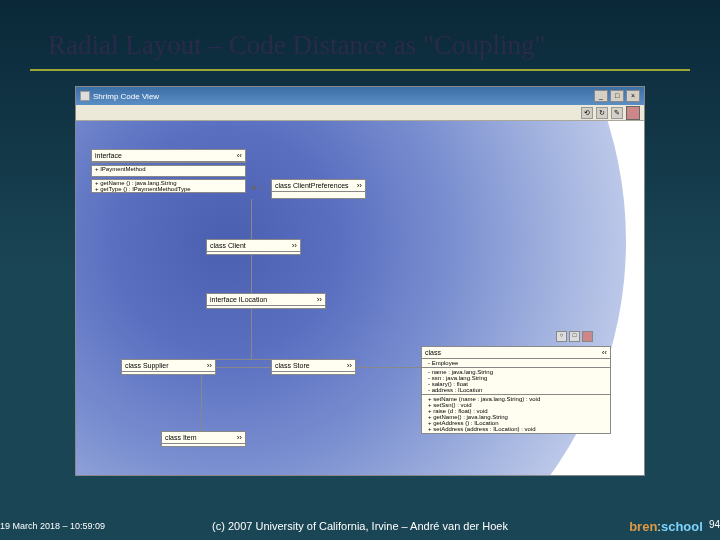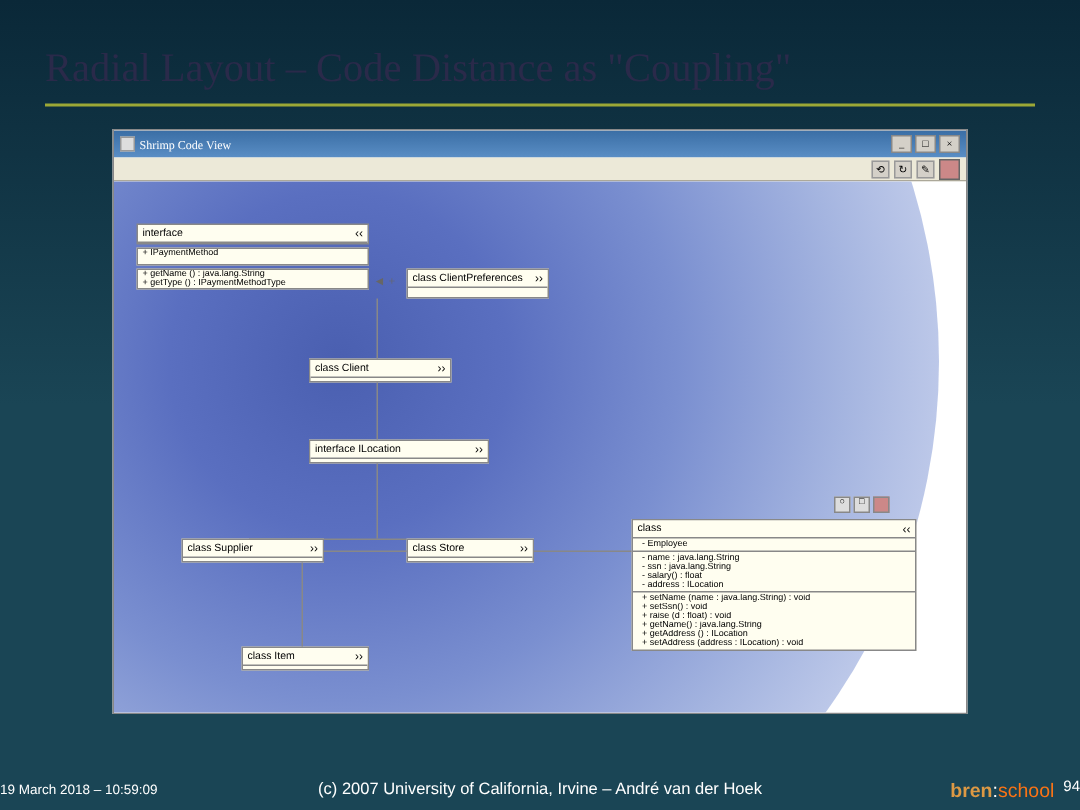--- a/index.html
+++ b/index.html
@@ -1,21 +1,21 @@
 <!DOCTYPE html>
 <html><head>
 <meta charset="utf-8">
 <style>
 *{margin:0;padding:0;box-sizing:border-box}
 body{width:720px;height:540px;background:linear-gradient(180deg,#0a2838 0%,#1a4555 50%,#1a4555 100%);font-family:Georgia,serif;position:relative;overflow:hidden}
 .slide{width:100%;height:100%;position:relative}
-.title{color:#2a2a4a;font-size:27px;padding:30px 30px 8px 30px;font-weight:normal}
+.title{color:#2a2a4a;font-size:27px;padding:30px 30px 8px 48px;font-weight:normal}
 .underline{height:2px;background:#9ca836;margin:0 30px 15px 30px}
 .screenshot{margin:0 auto;width:570px;height:390px;background:#fff;position:relative;border:1px solid #888;overflow:hidden}
-.win-titlebar{height:18px;background:linear-gradient(180deg,#3a6ea5 0%,#5a8ec5 100%);display:flex;align-items:center;padding:0 4px;font-family:Liberation Serif, serif}
+.win-titlebar{height:18px;background:linear-gradient(180deg,#3a6ea5 0%,#5a8ec5 100%);display:flex;align-items:center;padding:0 4px;font-family:Liberation Sans, sans-serif}
 .win-icon{width:10px;height:10px;background:#ddd;border:1px solid #999;margin-right:3px}
 .win-title{color:#fff;font-size:8px;flex:1}
 .win-btns{display:flex;gap:2px}
 .win-btn{width:14px;height:12px;background:#d4d0c8;border:1px solid #888;font-size:7px;text-align:center;line-height:10px}
 .toolbar{height:16px;background:#ece9d8;border-bottom:1px solid #aca899;display:flex;align-items:center;justify-content:flex-end;padding:0 4px;gap:3px}
 .tool-icon{width:12px;height:12px;background:#d4d0c8;border:1px solid #999;font-size:7px;text-align:center;line-height:10px}
 .avatar{width:14px;height:14px;background:#c88;border:1px solid #666}
 .canvas{position:relative;width:100%;height:356px;background:#fff;overflow:hidden}
 .radial{position:absolute;border-radius:50%;background:radial-gradient(circle,#4a5fb0 0%,#5a6fc0 20%,#7a8fd0 40%,#a5b5e0 60%,#d0d8f0 80%,#fff 100%)}
 .r1{width:800px;height:800px;left:-250px;top:-280px}
@@ -38,21 +38,21 @@
 .small-icon{width:11px;height:11px;background:#ddd;border:1px solid #888;font-size:6px;text-align:center}
 .conn{position:absolute;background:#888;z-index:1}
 .hconn{height:1px}
 .vconn{width:1px}
 .footer{position:absolute;bottom:0;left:0;right:0;height:28px;background:#1a4555;display:flex;align-items:center;padding:0 0;font-family:Arial,sans-serif}
 .footer-left{color:#fff;font-size:9px}
 .footer-center{color:#fff;font-size:11px;position:absolute;left:50%;transform:translateX(-50%)}
 .footer-right{margin-left:auto;display:flex;align-items:flex-start;gap:6px}
 .logo{display:flex;align-items:baseline;font-size:13px}
 .logo-bren{color:#d94;font-weight:bold}
-.logo-school{color:#f97316;font-weight:normal}
+.logo-school{color:#7dd3fc;font-weight:bold}
 .page-num{color:#fff;font-size:10px}
 .arrow{position:absolute;font-size:8px;color:#666}
 </style>
 </head>
 <body>
 
 <div class="slide">
   <h1 class="title">Radial Layout – Code Distance as "Coupling"</h1>
   <div class="underline"></div>
 

